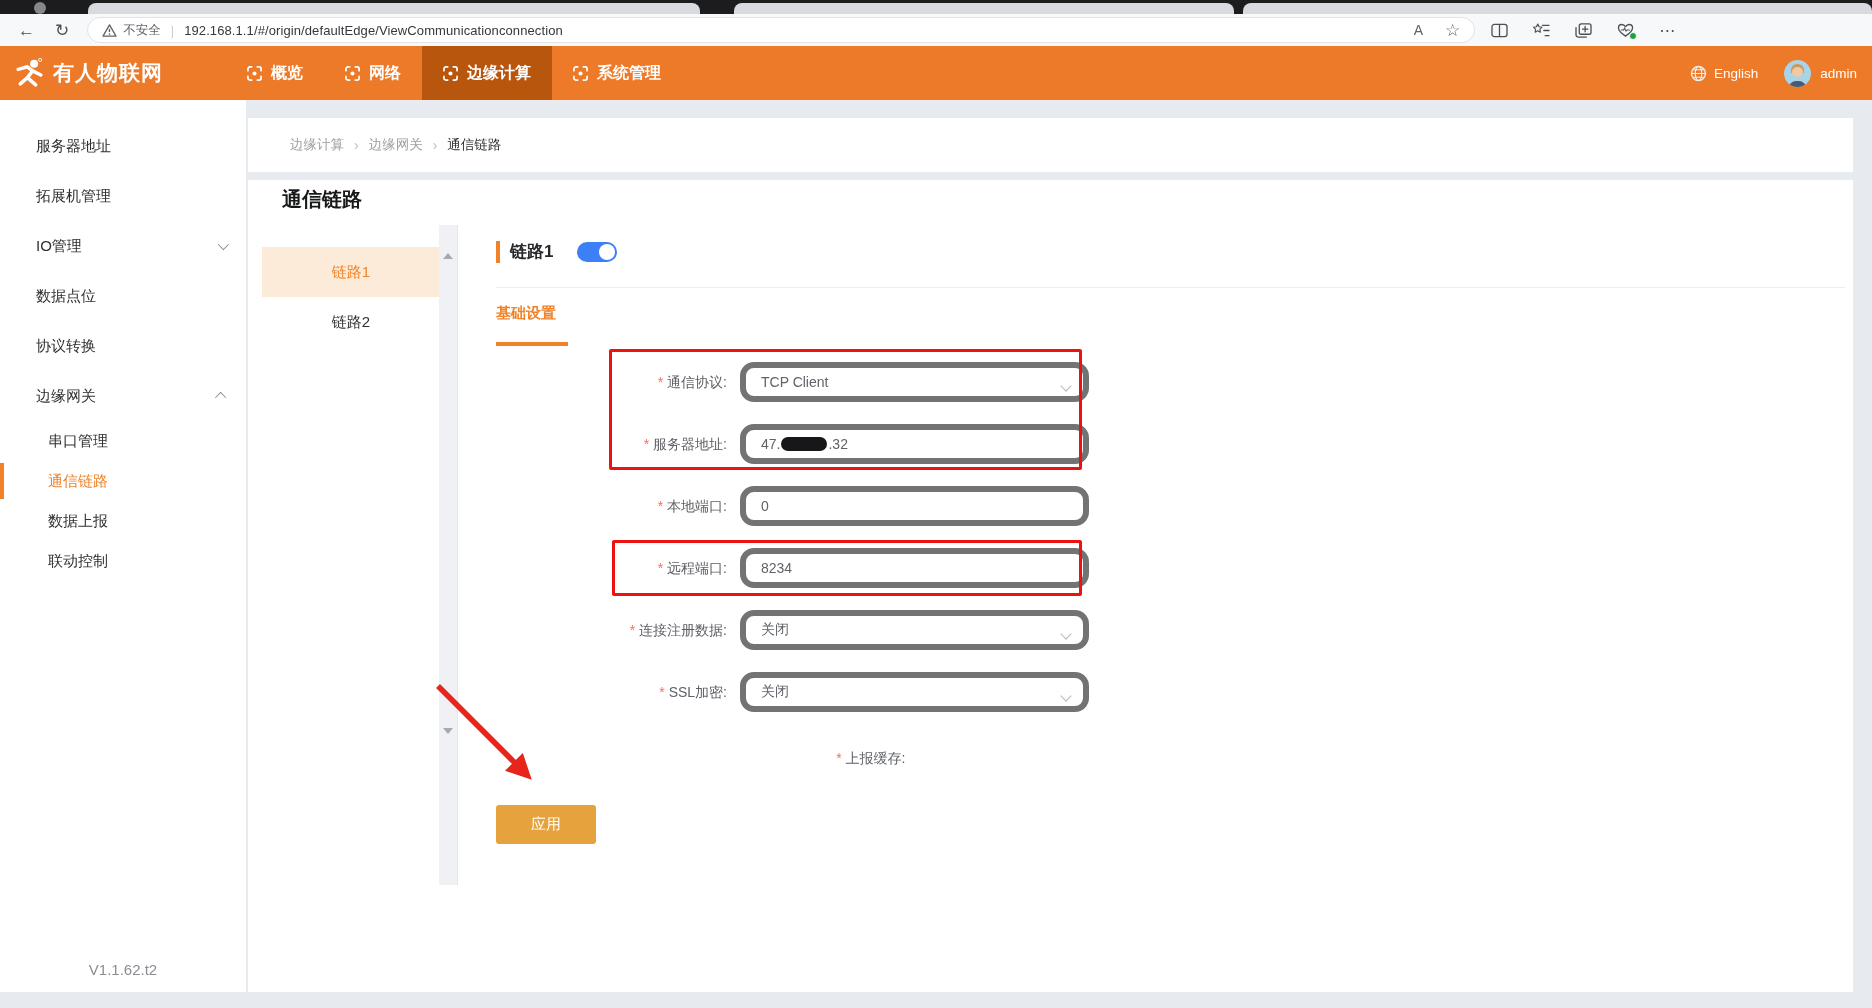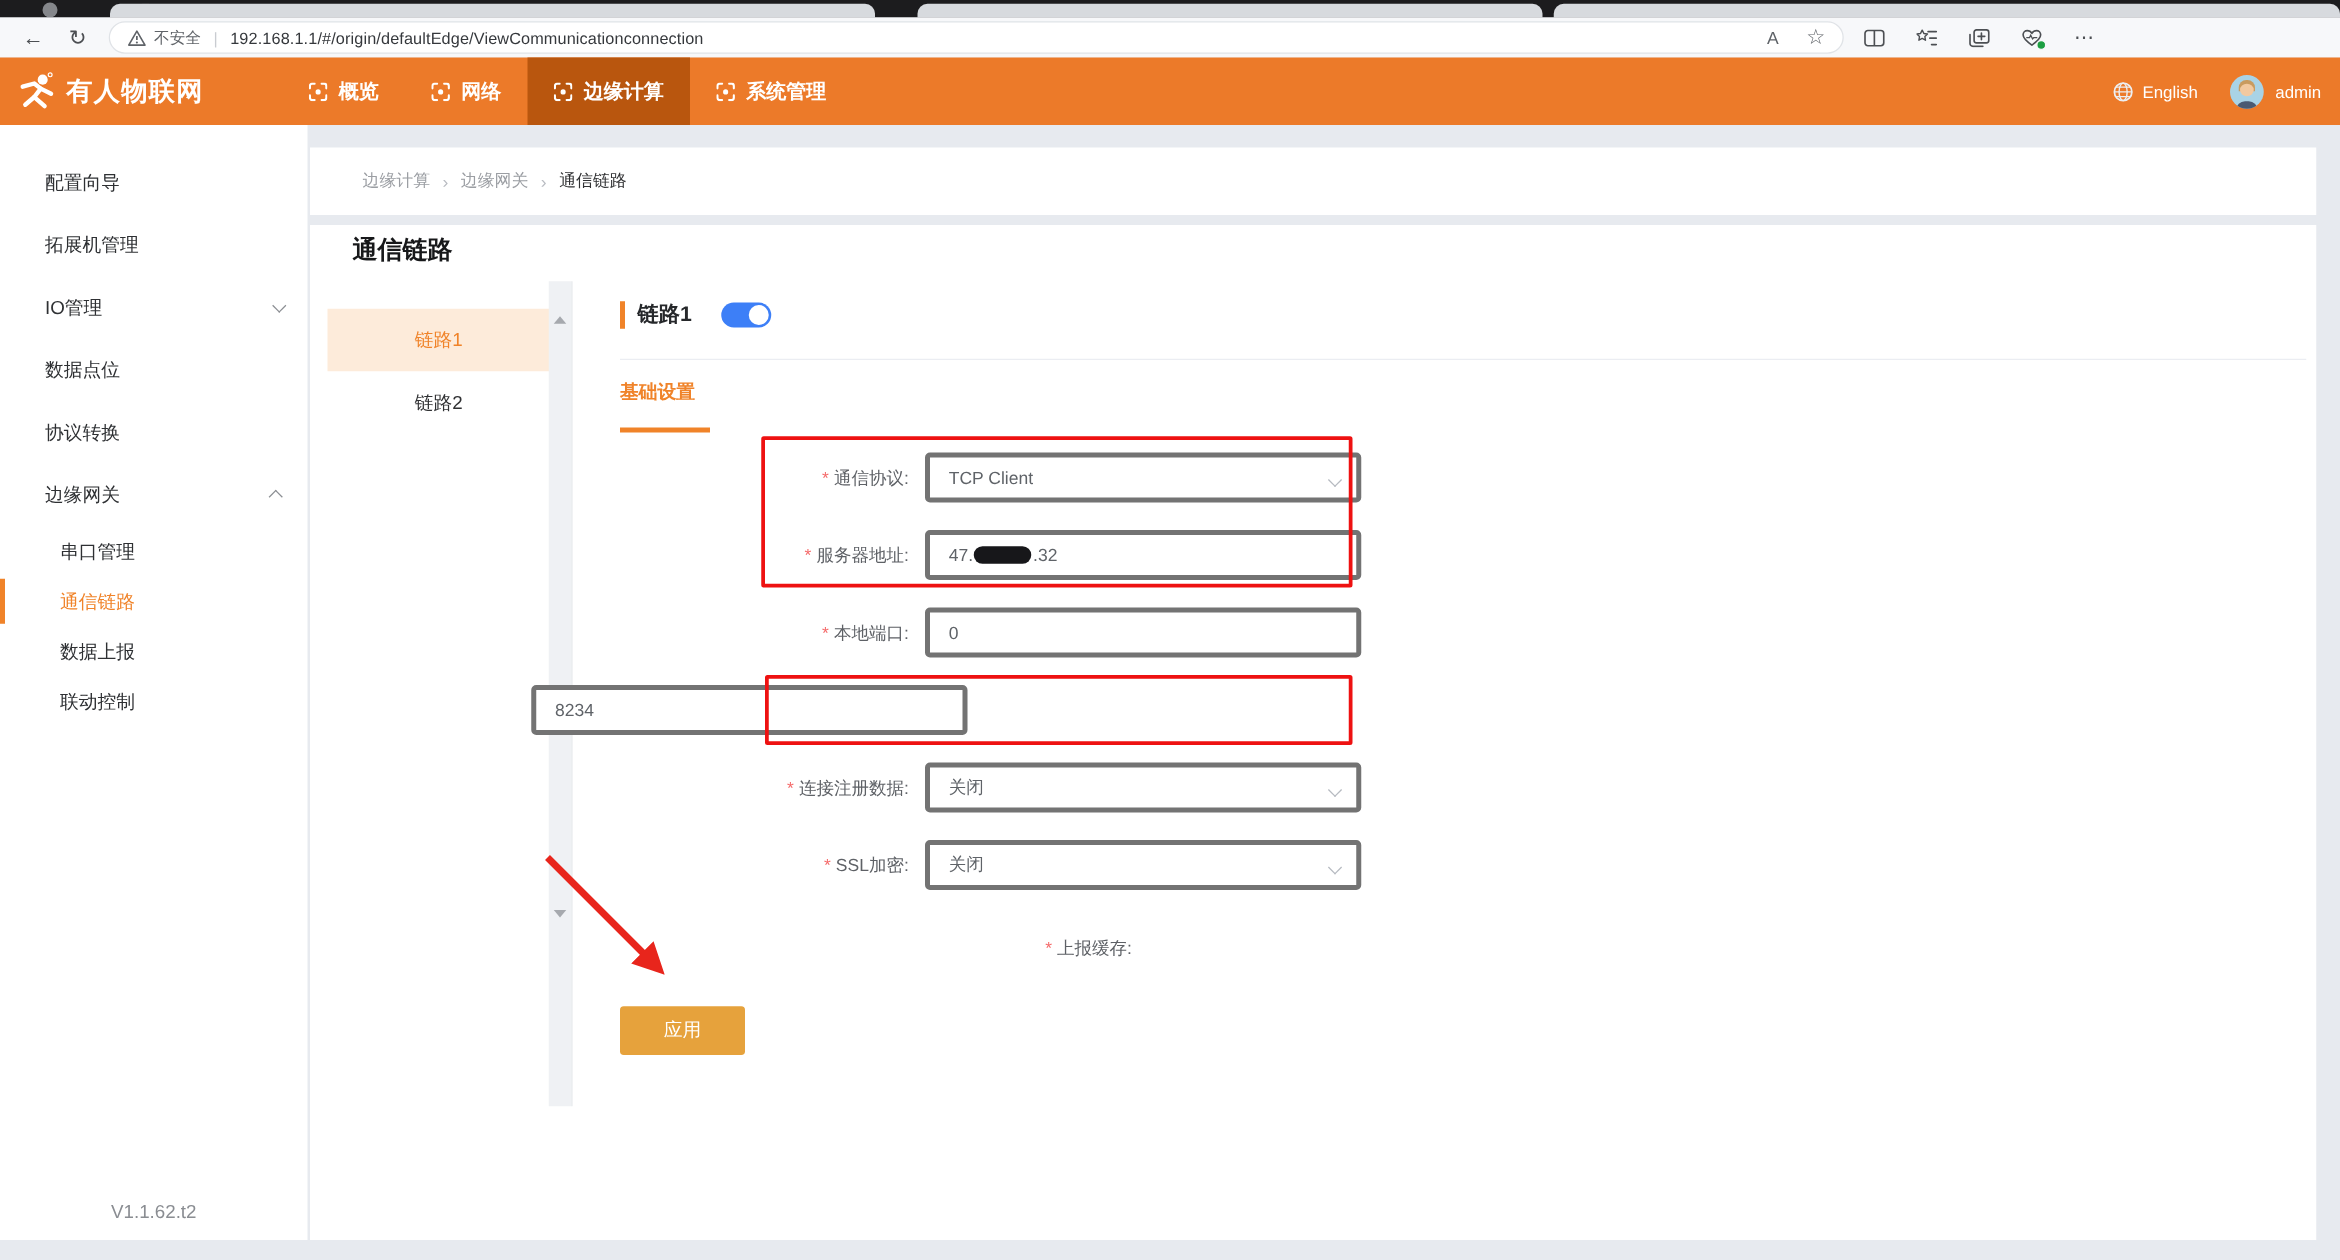--- a/index.html
+++ b/index.html
@@ -78,21 +78,21 @@
   .toggle { width:40px; height:20px; border-radius:10px; background:#3D7FF7; position:relative; cursor:pointer; }
   .toggle .knob { position:absolute; right:2px; top:2px; width:16px; height:16px; border-radius:50%; background:#fff; }
   .head-toggle { margin-left:24px; }
   .divider { position:absolute; left:248px; top:107px; width:1349px; height:1px; background:#EBEDF2; }
   .tab-item { position:absolute; left:248px; top:124px; font-size:15px; font-weight:bold; color:#F08329; cursor:pointer; }
   .tab-underline { position:absolute; left:248px; top:162px; width:72px; height:4px; background:#F08329; }
 
   .form-row { position:absolute; left:164px; width:700px; height:40px; display:flex; }
   .f-label { width:315px; text-align:right; line-height:40px; font-size:14px; color:#5E6166; }
   .req { color:#F56C6C; margin-right:4px; }
-  .f-ctl { margin-left:13px; width:349px; height:40px; border:4px solid #737373; border-radius:4px; background:#fff; display:flex; align-items:center; padding:0 30px 0 15px; font-size:14px; color:#5F6368; position:relative; cursor:text; }
+  .f-ctl { margin-left:13px; width:349px; height:40px; border:6px solid #737373; border-radius:14px; background:#fff; display:flex; align-items:center; padding:0 30px 0 15px; font-size:14px; color:#5F6368; position:relative; cursor:text; }
   .f-ctl.select { cursor:pointer; }
   .sel-chev { position:absolute; right:13px; top:14px; width:8px; height:8px; border-right:1.6px solid #B6BAC1; border-bottom:1.6px solid #B6BAC1; transform:rotate(45deg); }
   .redact { display:inline-block; width:46px; height:14px; background:#17171A; border-radius:7px; margin:0 1px; vertical-align:-2px; }
   .toggle-row { position:absolute; left:150px; width:700px; height:20px; display:flex; align-items:center; }
   .toggle-row .f-label { line-height:20px; }
   .toggle-row .toggle { margin-left:13px; }
 
   .apply-btn { position:absolute; left:248px; top:625px; width:100px; height:39px; background:#E6A23C; border:none; border-radius:3px; color:#fff; font-size:15px; font-family:inherit; cursor:pointer; }
 
   
@@ -231,21 +231,21 @@
         <span class="av-face"></span>
         <span class="av-body"></span>
       </span>
       <span class="username">admin</span>
     </div>
   </div>
 
   <div class="sidebar">
     <div class="side-list">
       <div class="side-item">
-          <span>配置向导</span>
+          <span>服务器地址</span>
         </div>
       <div class="side-item">
           <span>拓展机管理</span>
         </div>
       <div class="side-item">
           <span>IO管理</span>
           <span class="chev down"></span>
         </div>
       <div class="side-item">
           <span>数据点位</span>
@@ -327,20 +327,21 @@
     </div>
 
     <div class="form-row" style="top:306px;">
       <div class="f-label"><span class="req">*</span><span>本地端口:</span></div>
       <div class="f-ctl">
           <span>0</span>
         </div>
     </div>
 
     <div class="form-row" style="top:368px;">
+      <div class="f-label"><span class="req">*</span><span>远程端口:</span></div>
       <div class="f-ctl">
           <span>8234</span>
         </div>
     </div>
 
     <div class="form-row" style="top:430px;">
       <div class="f-label"><span class="req">*</span><span>连接注册数据:</span></div>
       <div class="f-ctl select">
           <span>关闭</span>
           <span class="sel-chev"></span>

